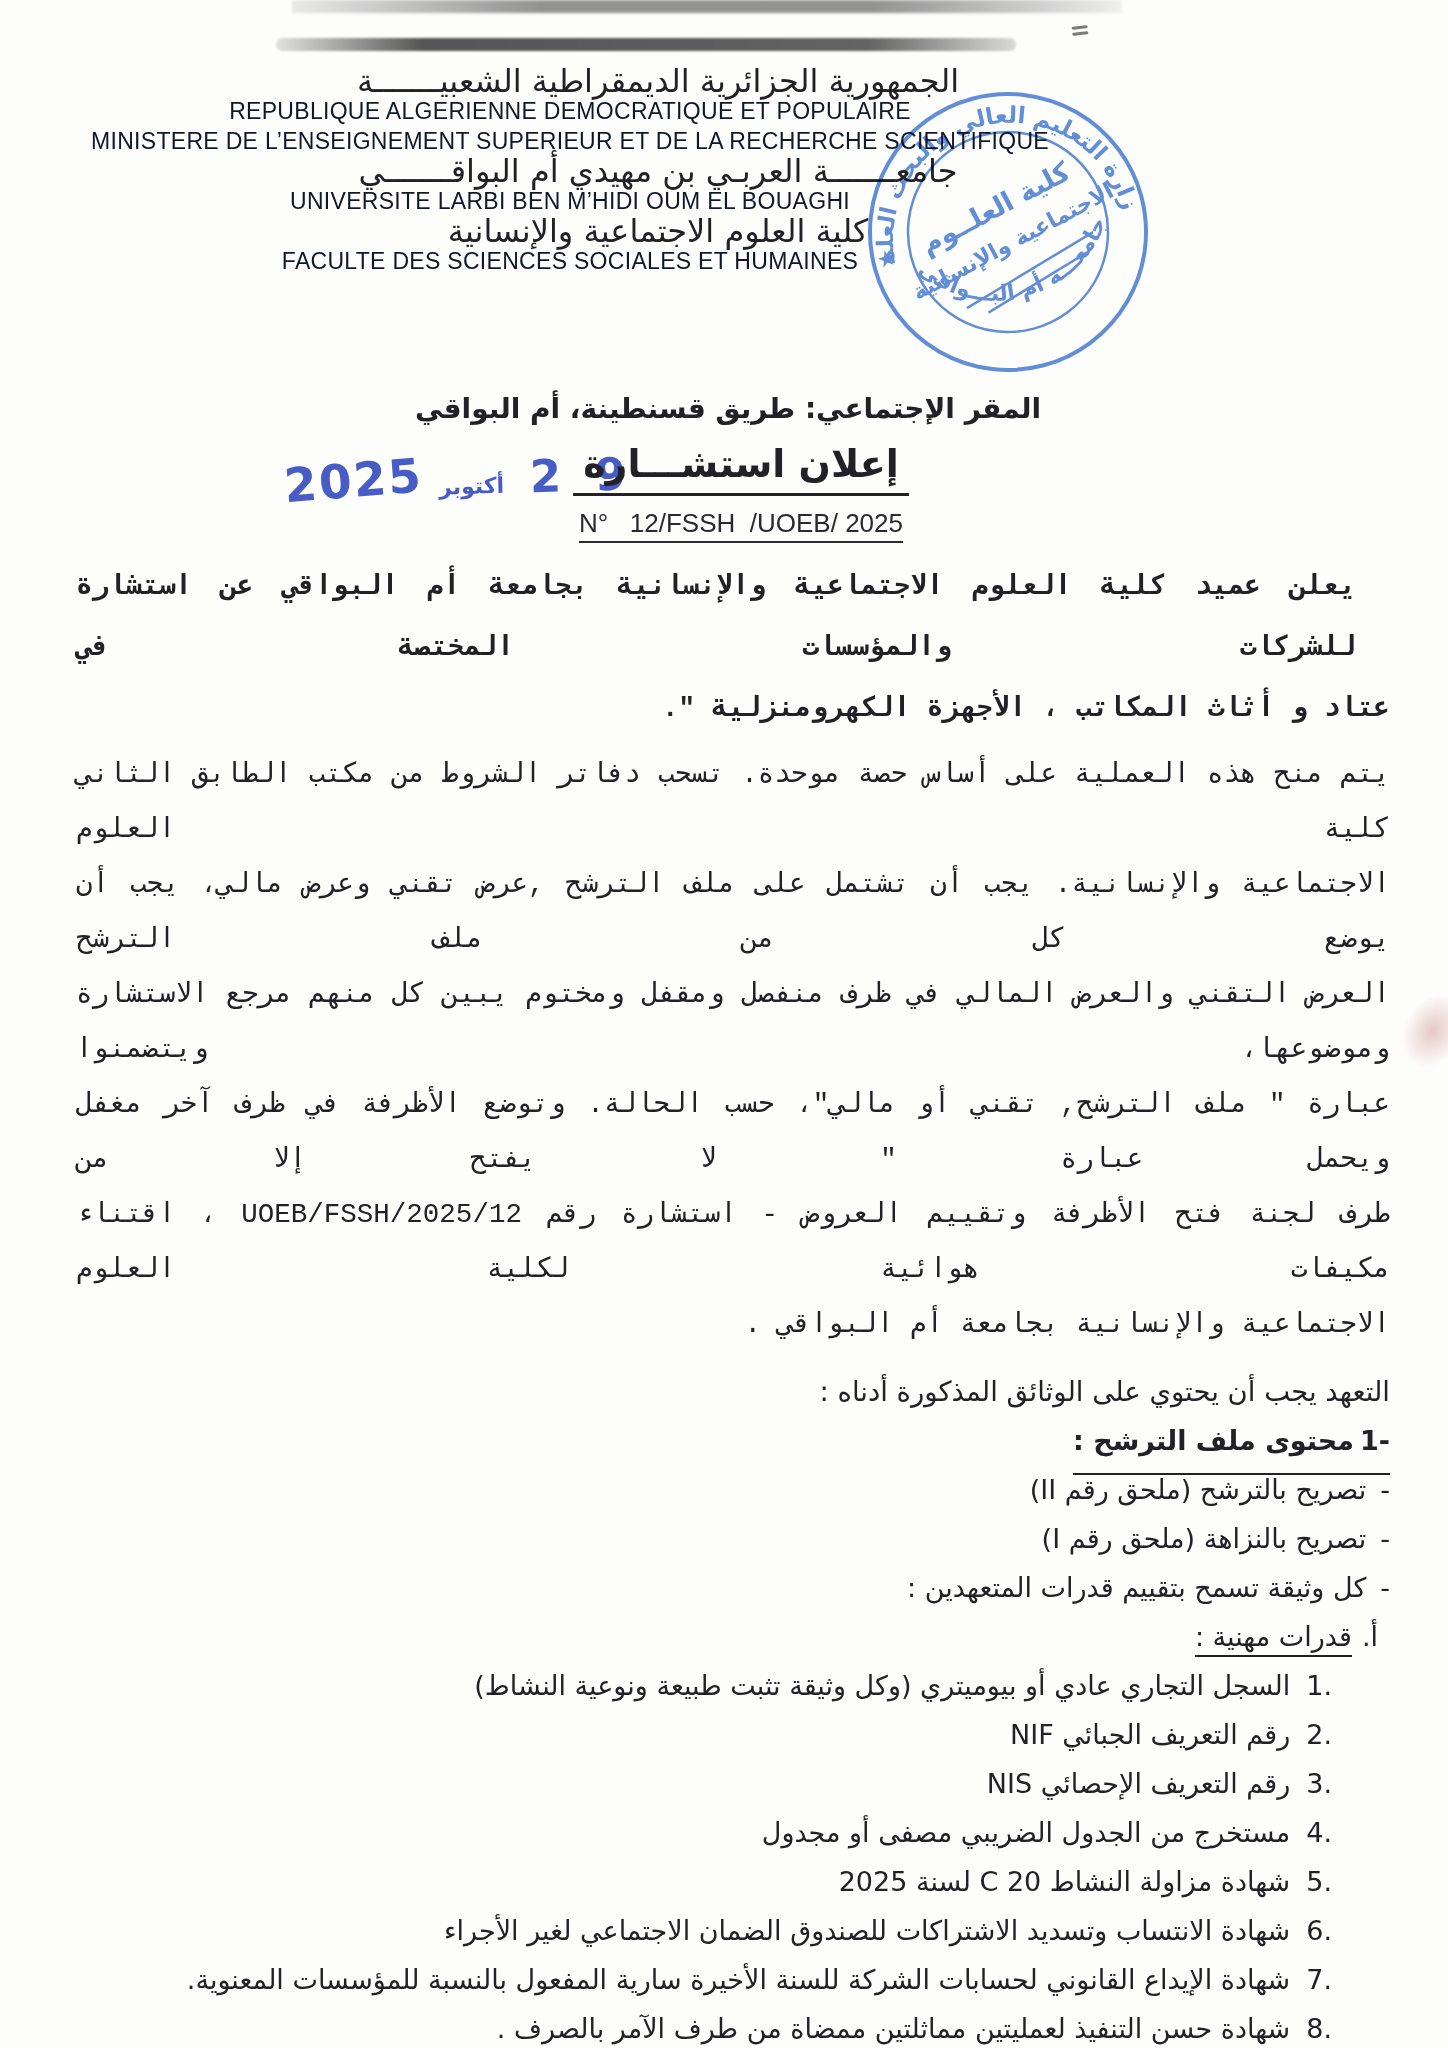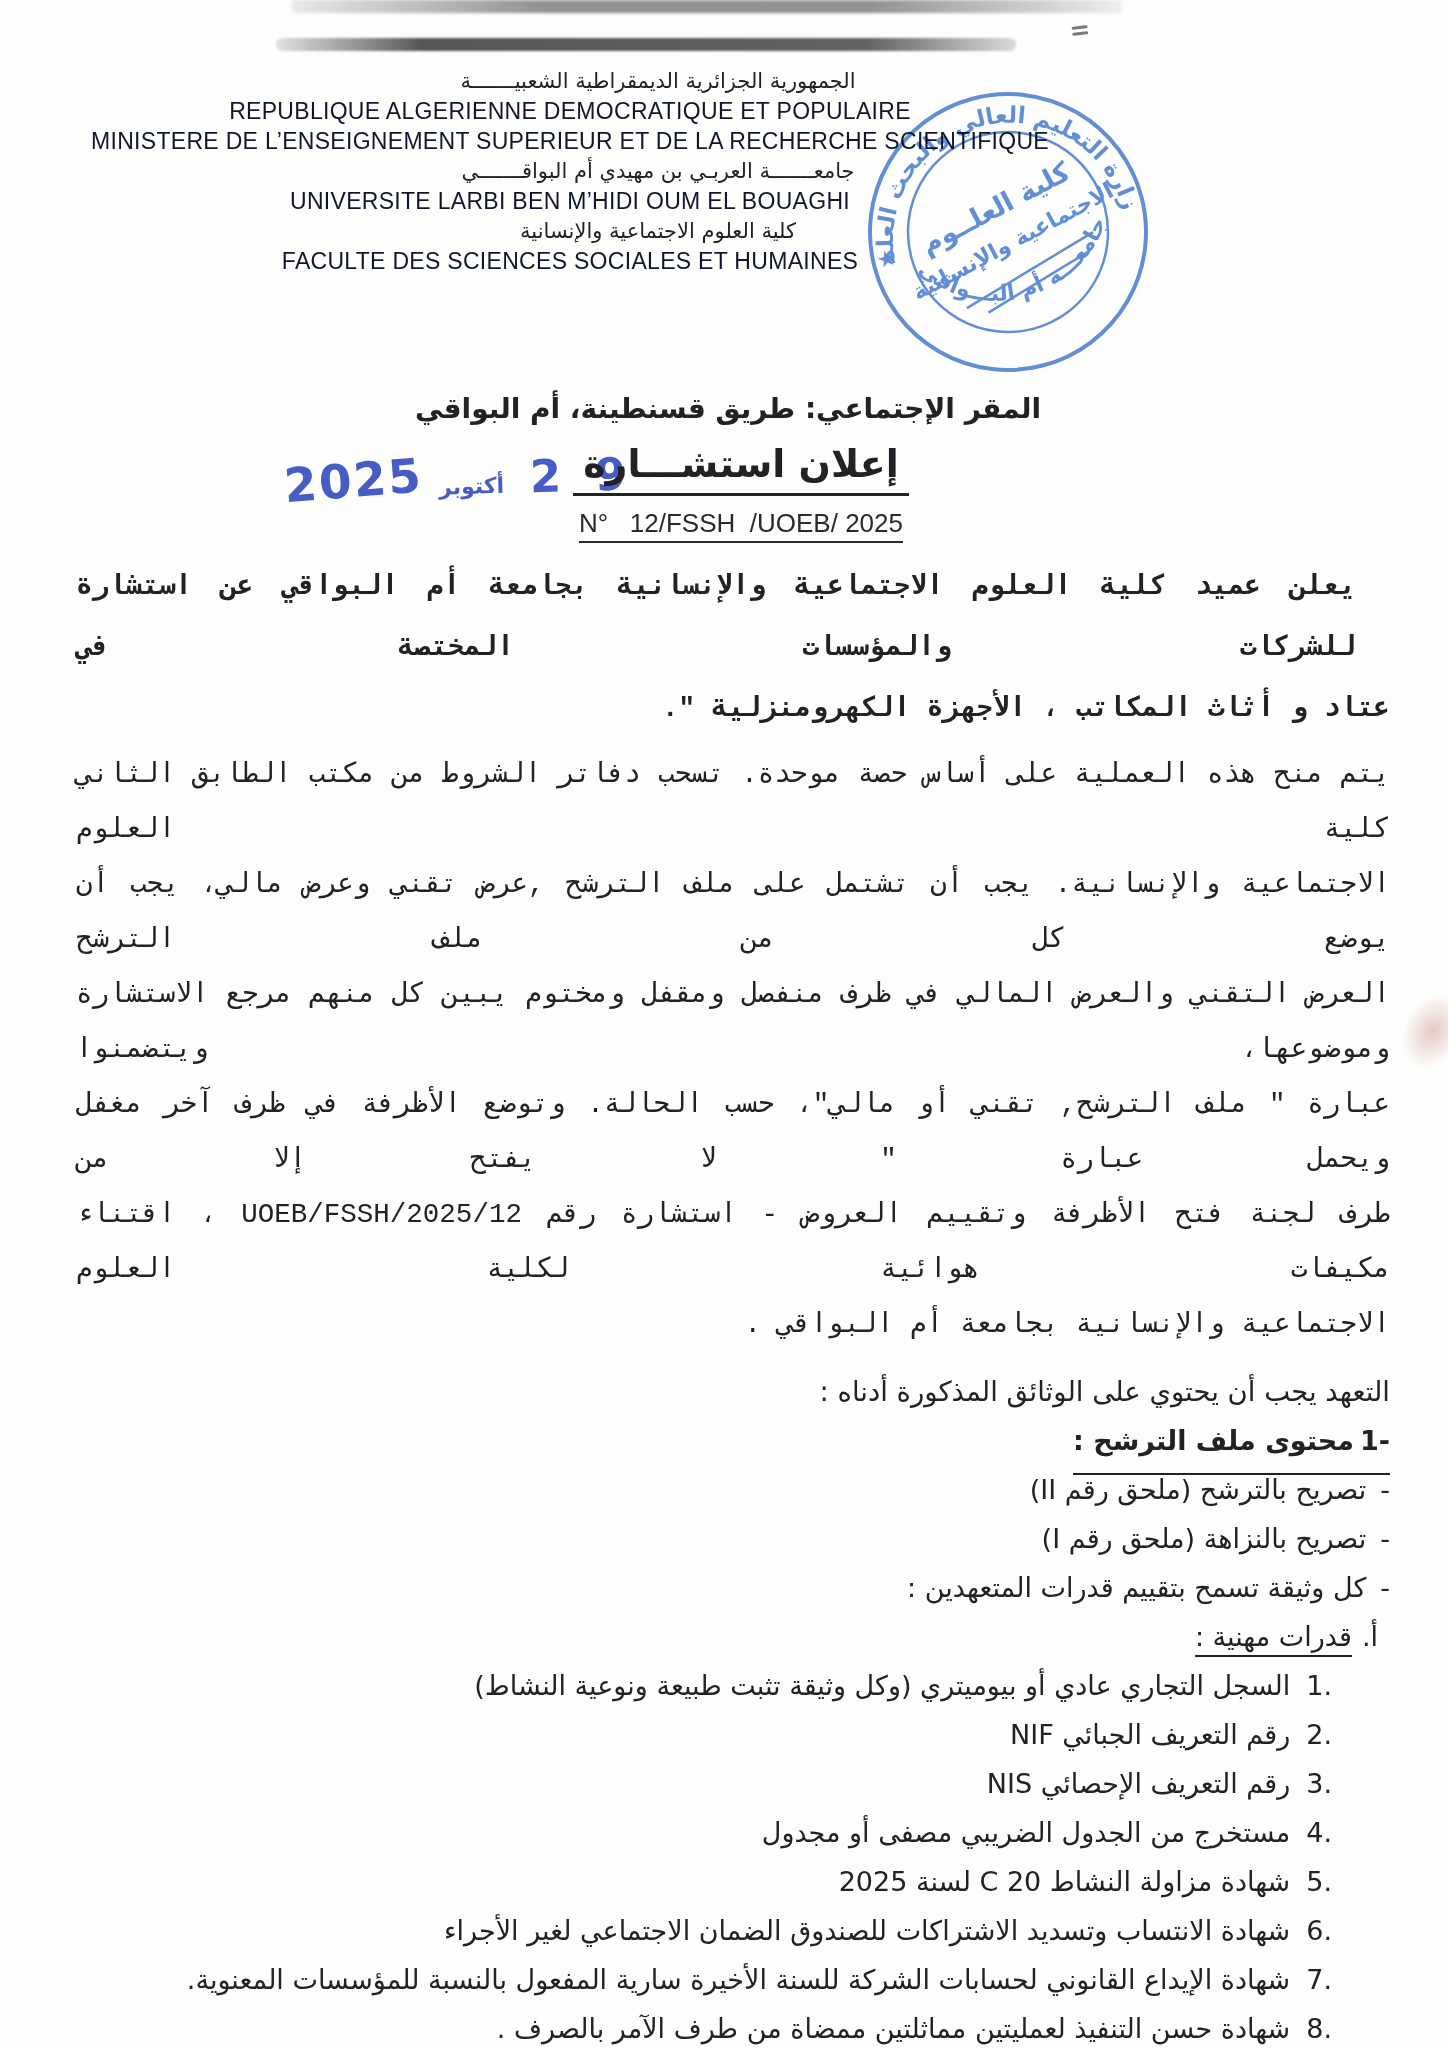--- a/index.html
+++ b/index.html
@@ -19,21 +19,21 @@
   .band-top2{position:absolute;left:276px;top:38px;width:740px;height:13px;border-radius:6px;
     background:linear-gradient(90deg,rgba(70,70,70,.15),rgba(55,55,55,.85) 20%,rgba(60,60,60,.8) 80%,rgba(80,80,80,.2));
     filter:blur(1px);}
   .corner-mark{position:absolute;left:1072px;top:26px;width:16px;height:10px;transform:rotate(-6deg);}
   .corner-mark i{display:block;height:3px;background:#7a7a7a;margin-bottom:3px;border-radius:2px;}
   .smudge-pink{position:absolute;right:-14px;top:992px;width:58px;height:78px;border-radius:50%;
     transform:rotate(28deg);
     background:radial-gradient(ellipse at center,rgba(205,150,140,.5),rgba(205,150,140,0) 70%);}
   
   .header{position:absolute;top:66px;left:0;width:1140px;text-align:center;line-height:30px;}
-  .header .ar{font-size:21px;transform:translateX(88px);}
+  .header .ar{font-size:32px;transform:translateX(88px);}
   .header .fr{font-family:"Liberation Sans",sans-serif;font-size:23px;letter-spacing:.3px;color:#0f172a;}
   .address{position:absolute;top:392px;left:0;width:1456px;text-align:center;
     font-size:28px;font-weight:700;}
   
   .stamp{position:absolute;left:858px;top:82px;width:300px;height:300px;
     transform:rotate(-15deg);mix-blend-mode:multiply;opacity:.88;}
   
   .datestamp{position:absolute;left:284px;top:450px;display:flex;direction:ltr;
     align-items:baseline;color:#3a50c5;mix-blend-mode:multiply;opacity:.93;transform:rotate(-1.5deg);}
   .datestamp .year{font-size:47px;font-weight:700;letter-spacing:2px;transform:rotate(-3deg);}

